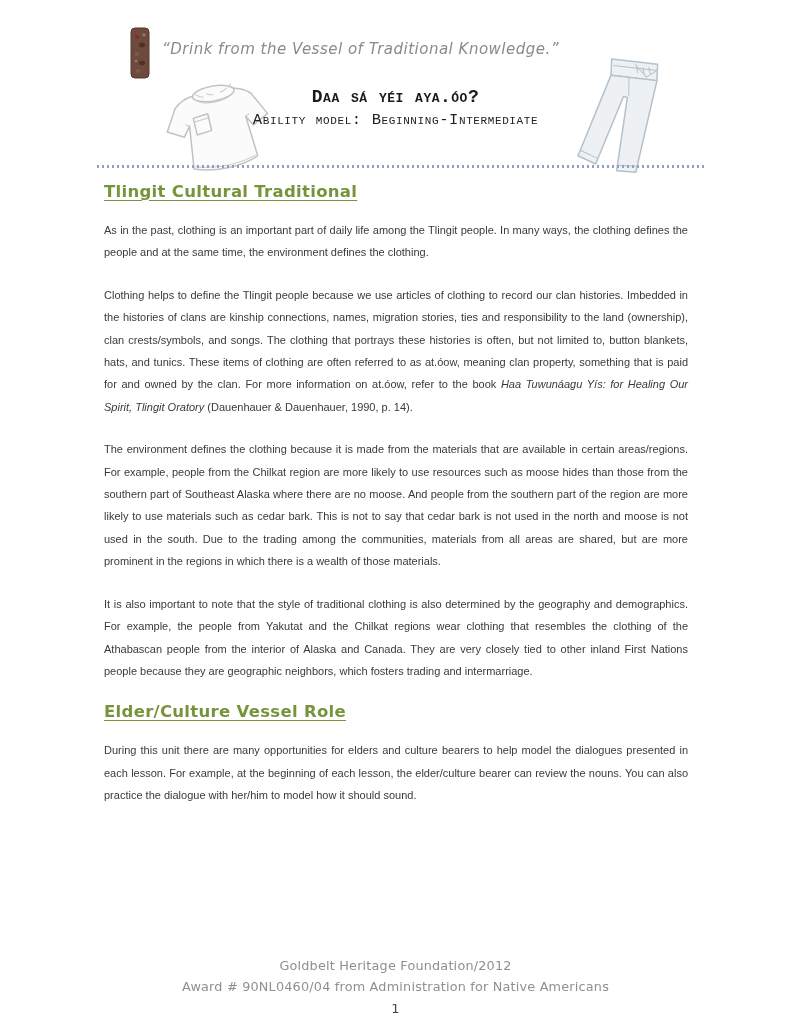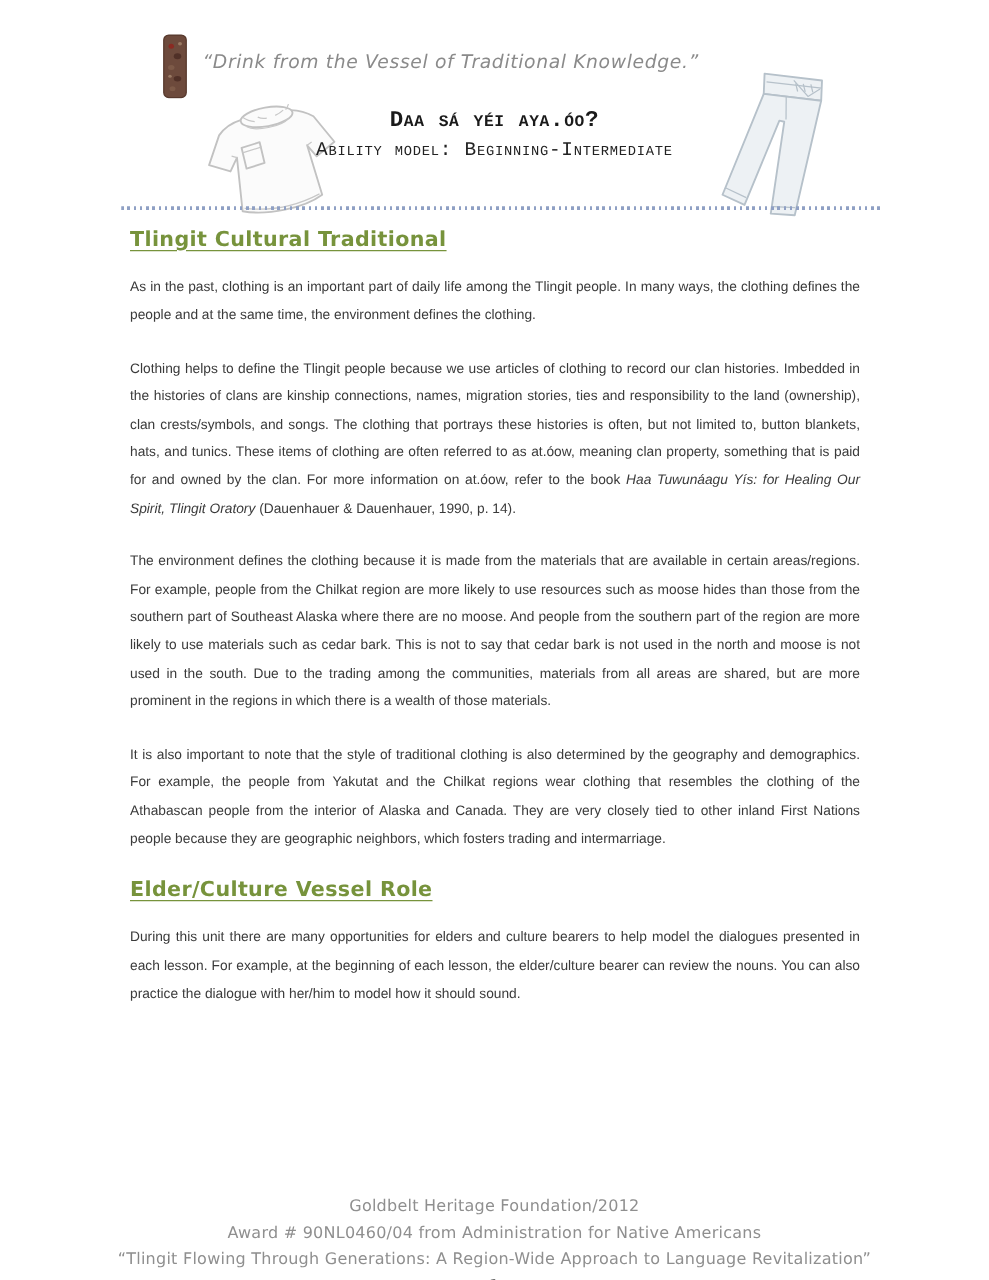--- a/index.html
+++ b/index.html
@@ -161,17 +161,16 @@
     <p>It is also important to note that the style of traditional clothing is also determined by the geography and demographics.  For example, the people from Yakutat and the Chilkat regions wear clothing that resembles the clothing of the Athabascan people from the interior of Alaska and Canada.  They are very closely tied to other inland First Nations people because they are geographic neighbors, which fosters trading and intermarriage.</p>
 
     <h2 class="sec-heading second">Elder/Culture Vessel Role</h2>
 
     <p>During this unit there are many opportunities for elders and culture bearers to help model the dialogues presented in each lesson.  For example, at the beginning of each lesson, the elder/culture bearer can review the nouns.  You can also practice the dialogue with her/him to model how it should sound.</p>
   </div>
 
   <div class="footer">
     <div>Goldbelt Heritage Foundation/2012</div>
     <div>Award # 90NL0460/04 from Administration for Native Americans</div>
-    <div>“Tlingit Flowing Through Generations: A Region-Wide Approach to Language Revitalization”</div>
     <div class="page-number">1</div>
   </div>
 
 </div>
 
 </body></html>

